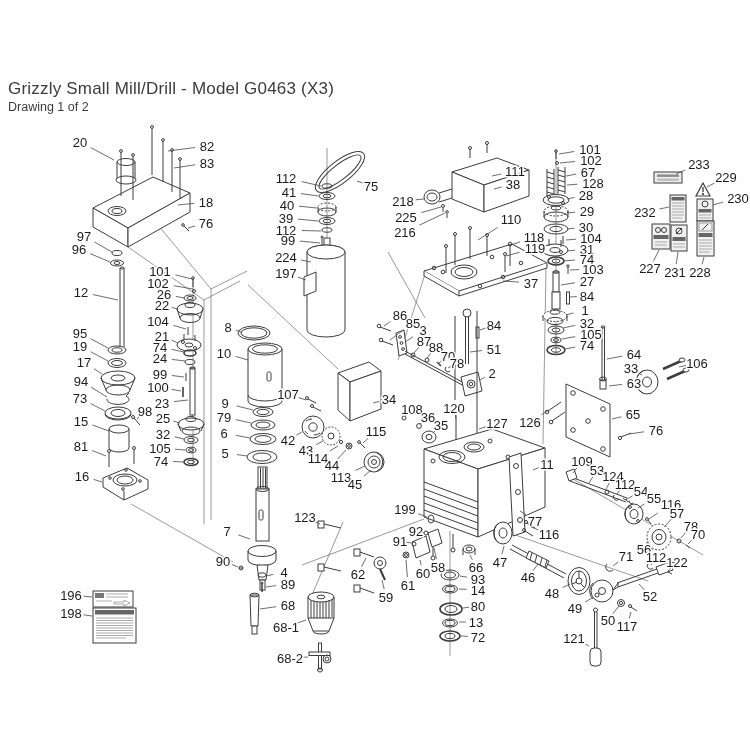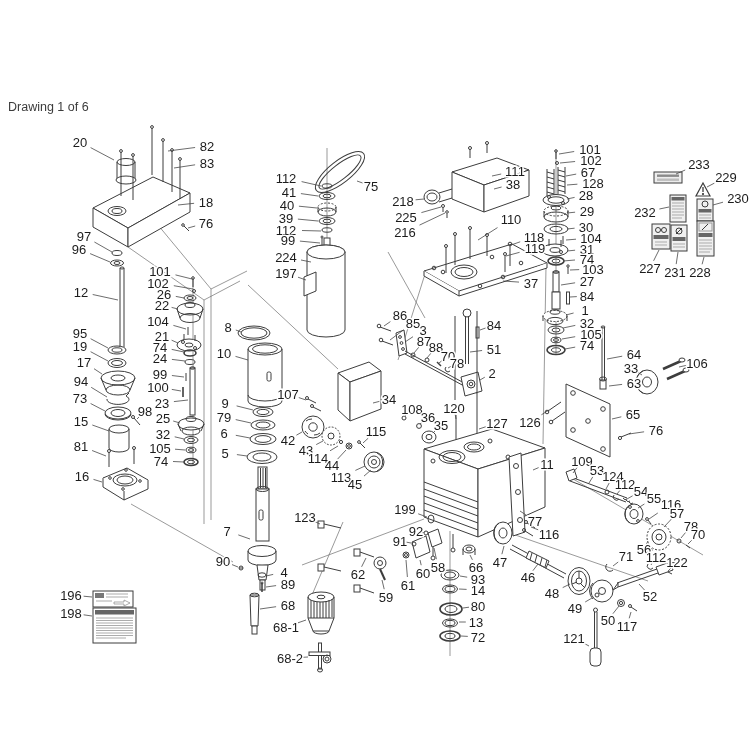--- a/index.html
+++ b/index.html
@@ -12,21 +12,22 @@
   .leader{stroke:#474747;stroke-width:0.8;}
   .callout{font-family:"Liberation Sans",sans-serif;font-size:13px;fill:#1c1c1c;stroke:#ffffff;
            stroke-width:3px;paint-order:stroke;text-anchor:middle;}
   .dk{stroke-width:1.6;}
   .hl{stroke:#ababab;stroke-width:1;}
 </style>
 </head>
 <body>
 
 <div class="page">
-  <div class="subtitle">Drawing 1 of 6</div>
+  <div class="title">Grizzly Small Mill/Drill - Model G0463 (X3)</div>
+  <div class="subtitle">Drawing 1 of 2</div>
 
   <svg width="750" height="750" viewBox="0 0 750 750">
 
     <g class="thin">
       <line x1="153" y1="219" x2="211" y2="289"></line>
         <line x1="128" y1="247" x2="204" y2="300"></line>
       <line x1="204" y1="300" x2="204" y2="524"></line>
         <line x1="211" y1="289" x2="211" y2="520"></line>
       <line x1="204" y1="300" x2="240" y2="281"></line>
         <line x1="211" y1="289" x2="247" y2="271"></line>

